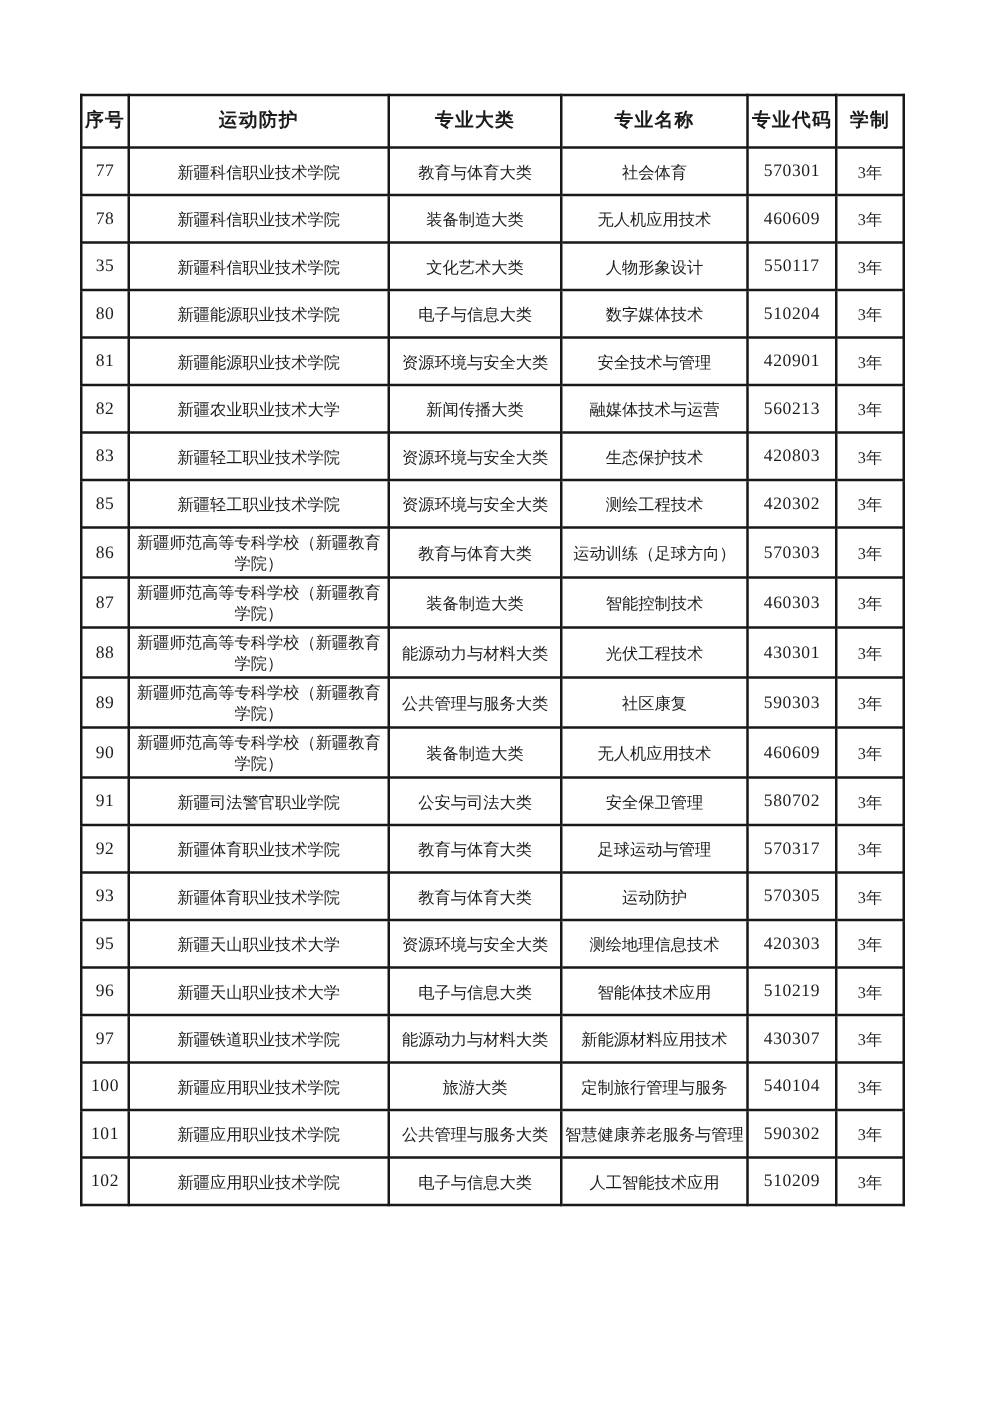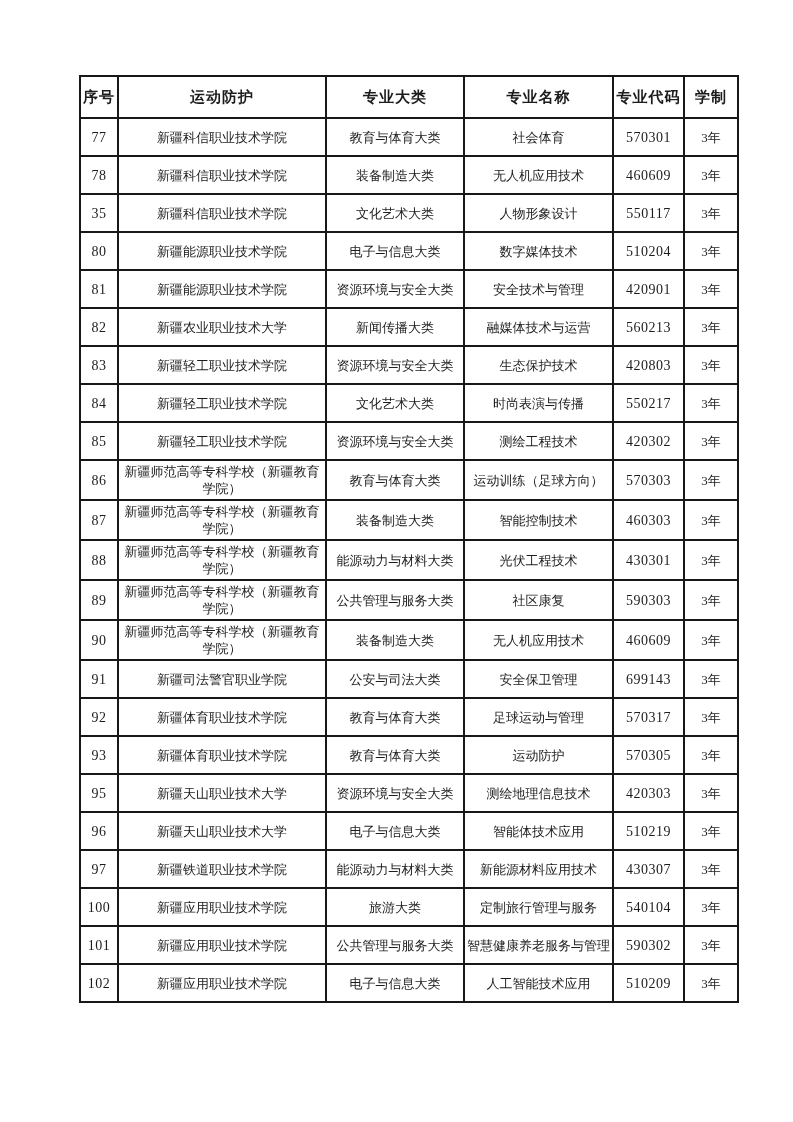--- a/index.html
+++ b/index.html
@@ -11,21 +11,21 @@
     position: relative;
     width: 793px;
     height: 1122px;
     background: #ffffff;
     overflow: hidden;
     font-family: "Liberation Serif", "DejaVu Serif", serif;
     color: #1c1c1c;
   }
   table.majors {
     position: absolute;
-    left: 79px;
+    left: 64px;
     top: 75px;
     width: 658px;
     border-collapse: collapse;
     table-layout: fixed;
   }
   table.majors th, table.majors td {
     border: 2px solid #181818;
     text-align: center;
     vertical-align: middle;
     padding: 2px 1px;
@@ -129,28 +129,20 @@
         </tr>
         <tr>
           <td class="num">83</td>
           <td>新疆轻工职业技术学院</td>
           <td>资源环境与安全大类</td>
           <td>生态保护技术</td>
           <td class="num">420803</td>
           <td>3年</td>
         </tr>
         <tr>
-          <td class="num">84</td>
-          <td>新疆轻工职业技术学院</td>
-          <td>文化艺术大类</td>
-          <td>时尚表演与传播</td>
-          <td class="num">550217</td>
-          <td>3年</td>
-        </tr>
-        <tr>
           <td class="num">85</td>
           <td>新疆轻工职业技术学院</td>
           <td>资源环境与安全大类</td>
           <td>测绘工程技术</td>
           <td class="num">420302</td>
           <td>3年</td>
         </tr>
         <tr>
           <td class="num">86</td>
           <td>新疆师范高等专科学校（新疆教育学院）</td>
@@ -189,21 +181,21 @@
           <td>装备制造大类</td>
           <td>无人机应用技术</td>
           <td class="num">460609</td>
           <td>3年</td>
         </tr>
         <tr>
           <td class="num">91</td>
           <td>新疆司法警官职业学院</td>
           <td>公安与司法大类</td>
           <td>安全保卫管理</td>
-          <td class="num">699143</td>
+          <td class="num">580702</td>
           <td>3年</td>
         </tr>
         <tr>
           <td class="num">92</td>
           <td>新疆体育职业技术学院</td>
           <td>教育与体育大类</td>
           <td>足球运动与管理</td>
           <td class="num">570317</td>
           <td>3年</td>
         </tr>

